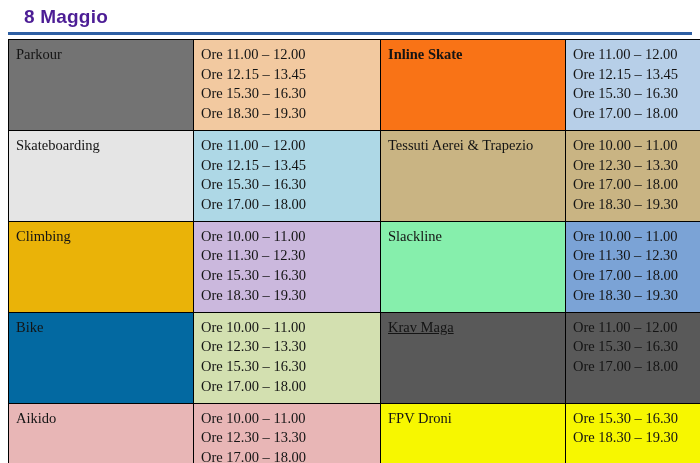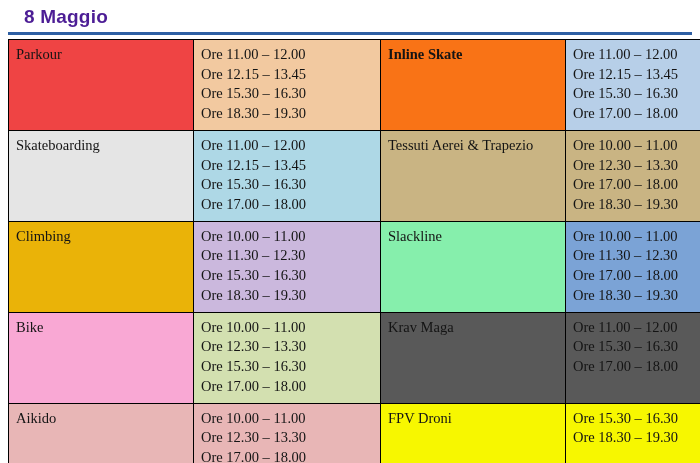--- a/index.html
+++ b/index.html
@@ -61,21 +61,21 @@
 </style>
 </head>
 <body>
 
 <div class="page">
   <div class="title">8 Maggio</div>
   <div class="title-rule"></div>
   <table class="schedule">
     <tbody>
         <tr>
-          <td class="act" style="background: #ef4444;"><span>Parkour</span></td>
+          <td class="act" style="background: #737373;"><span>Parkour</span></td>
           <td class="times" style="background: rgb(242, 201, 160);">
             <div class="time-line">Ore 11.00 – 12.00</div>
             <div class="time-line">Ore 12.15 – 13.45</div>
             <div class="time-line">Ore 15.30 – 16.30</div>
             <div class="time-line">Ore 18.30 – 19.30</div>
           </td>
           <td class="act" style="background: #f97316; font-weight: bold;"><span>Inline Skate</span></td>
           <td class="times" style="background: rgb(183, 207, 232);">
             <div class="time-line">Ore 11.00 – 12.00</div>
             <div class="time-line">Ore 12.15 – 13.45</div>
@@ -109,28 +109,28 @@
           </td>
           <td class="act" style="background: #86efac;"><span>Slackline</span></td>
           <td class="times" style="background: rgb(123, 163, 214);">
             <div class="time-line">Ore 10.00 – 11.00</div>
             <div class="time-line">Ore 11.30 – 12.30</div>
             <div class="time-line">Ore 17.00 – 18.00</div>
             <div class="time-line">Ore 18.30 – 19.30</div>
           </td>
         </tr>
         <tr>
-          <td class="act" style="background: #f9a8d4;"><span>Bike</span></td>
+          <td class="act" style="background: #0369a1;"><span>Bike</span></td>
           <td class="times" style="background: rgb(211, 224, 176);">
             <div class="time-line">Ore 10.00 – 11.00</div>
             <div class="time-line">Ore 12.30 – 13.30</div>
             <div class="time-line">Ore 15.30 – 16.30</div>
             <div class="time-line">Ore 17.00 – 18.00</div>
           </td>
-          <td class="act" style="background: rgb(89, 89, 89);"><span>Krav Maga</span></td>
+          <td class="act" style="background: rgb(89, 89, 89); text-decoration: underline;"><span>Krav Maga</span></td>
           <td class="times" style="background: rgb(89, 89, 89);">
             <div class="time-line">Ore 11.00 – 12.00</div>
             <div class="time-line">Ore 15.30 – 16.30</div>
             <div class="time-line">Ore 17.00 – 18.00</div>
           </td>
         </tr>
         <tr>
           <td class="act" style="background: rgb(232, 182, 182);"><span>Aikido</span></td>
           <td class="times" style="background: rgb(232, 182, 182);">
             <div class="time-line">Ore 10.00 – 11.00</div>

